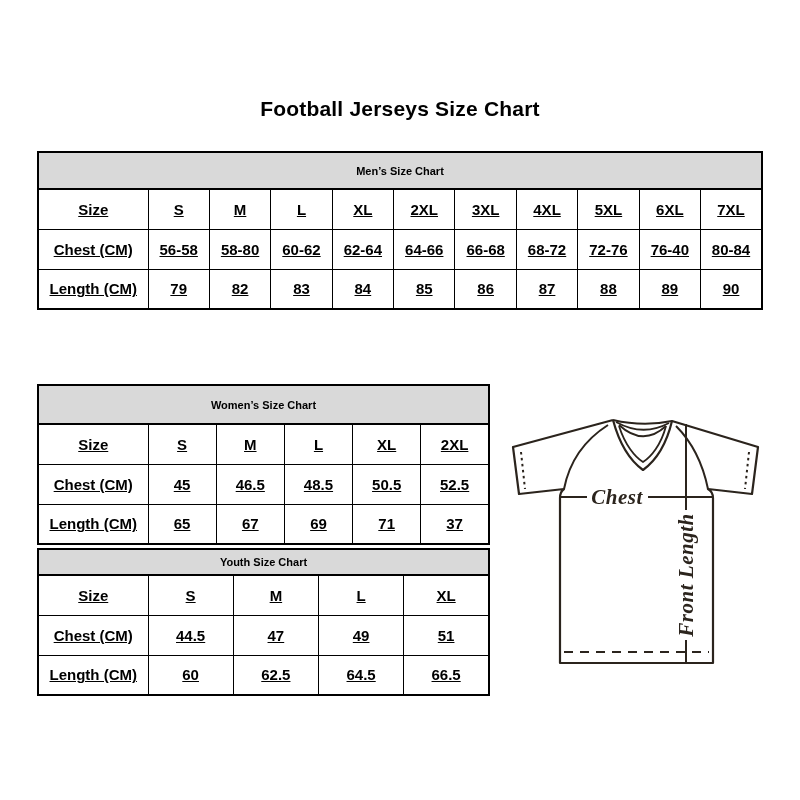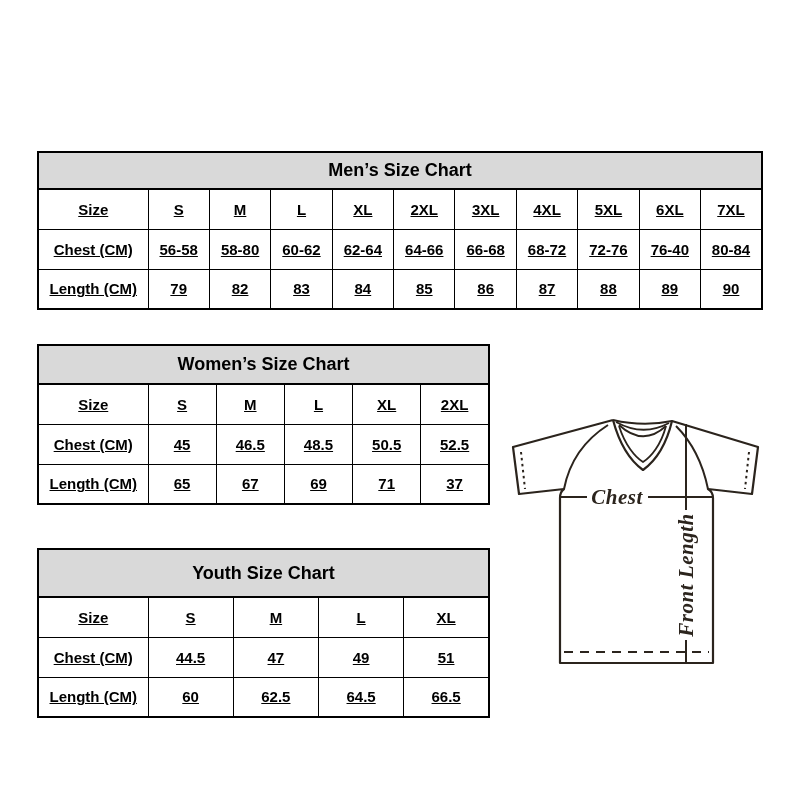--- a/index.html
+++ b/index.html
@@ -18,21 +18,21 @@
     left: 0;
     width: 100%;
     text-align: center;
     font-size: 21px;
     font-weight: bold;
     color: #000000;
     letter-spacing: 0.2px;
   }
   .tblwrap { position: absolute; }
   .tblwrap.men   { left: 37px; top: 151px; width: 726px; }
-  .tblwrap.women { left: 37px; top: 344px; width: 453px; }
+  .tblwrap.women { left: 37px; top: 384px; width: 453px; }
   .tblwrap.youth { left: 37px; top: 548px; width: 453px; }
 
   table.size-table {
     border-collapse: collapse;
     table-layout: fixed;
     width: 100%;
     background: #ffffff;
     border: 2px solid #000000;
   }
   table.size-table th, table.size-table td {
@@ -41,26 +41,26 @@
     vertical-align: middle;
     font-weight: bold;
     color: #000000;
     font-size: 15px;
     padding: 0;
     overflow: hidden;
     white-space: nowrap;
   }
   table.size-table tr.chart-title-row th {
     background: #d9d9d9;
-    font-size: 18px;
+    font-size: 11px;
     border-bottom: 2px solid #000000;
   }
   .men   tr.chart-title-row { height: 37px; }
   .women tr.chart-title-row { height: 39px; }
-  .youth tr.chart-title-row { height: 48px; }
+  .youth tr.chart-title-row { height: 26px; }
   table.size-table tbody tr { height: 40px; text-decoration: underline; }
 
   .jersey-diagram {
     position: absolute;
     left: 500px;
     top: 400px;
     width: 270px;
     height: 290px;
   }
   .jersey-diagram .measure-label {
@@ -70,20 +70,21 @@
     font-size: 21px;
     letter-spacing: 0.5px;
     fill: #2b241d;
   }
 </style>
 </head>
 <body>
 
 <div class="page">
 
+  <div class="page-title">Football Jerseys Size Chart</div>
 
   <div class="tblwrap men">
     <table class="size-table">
         <colgroup>
           <col style="width: 110px;">
           <col>
           <col>
           <col>
           <col>
           <col>

